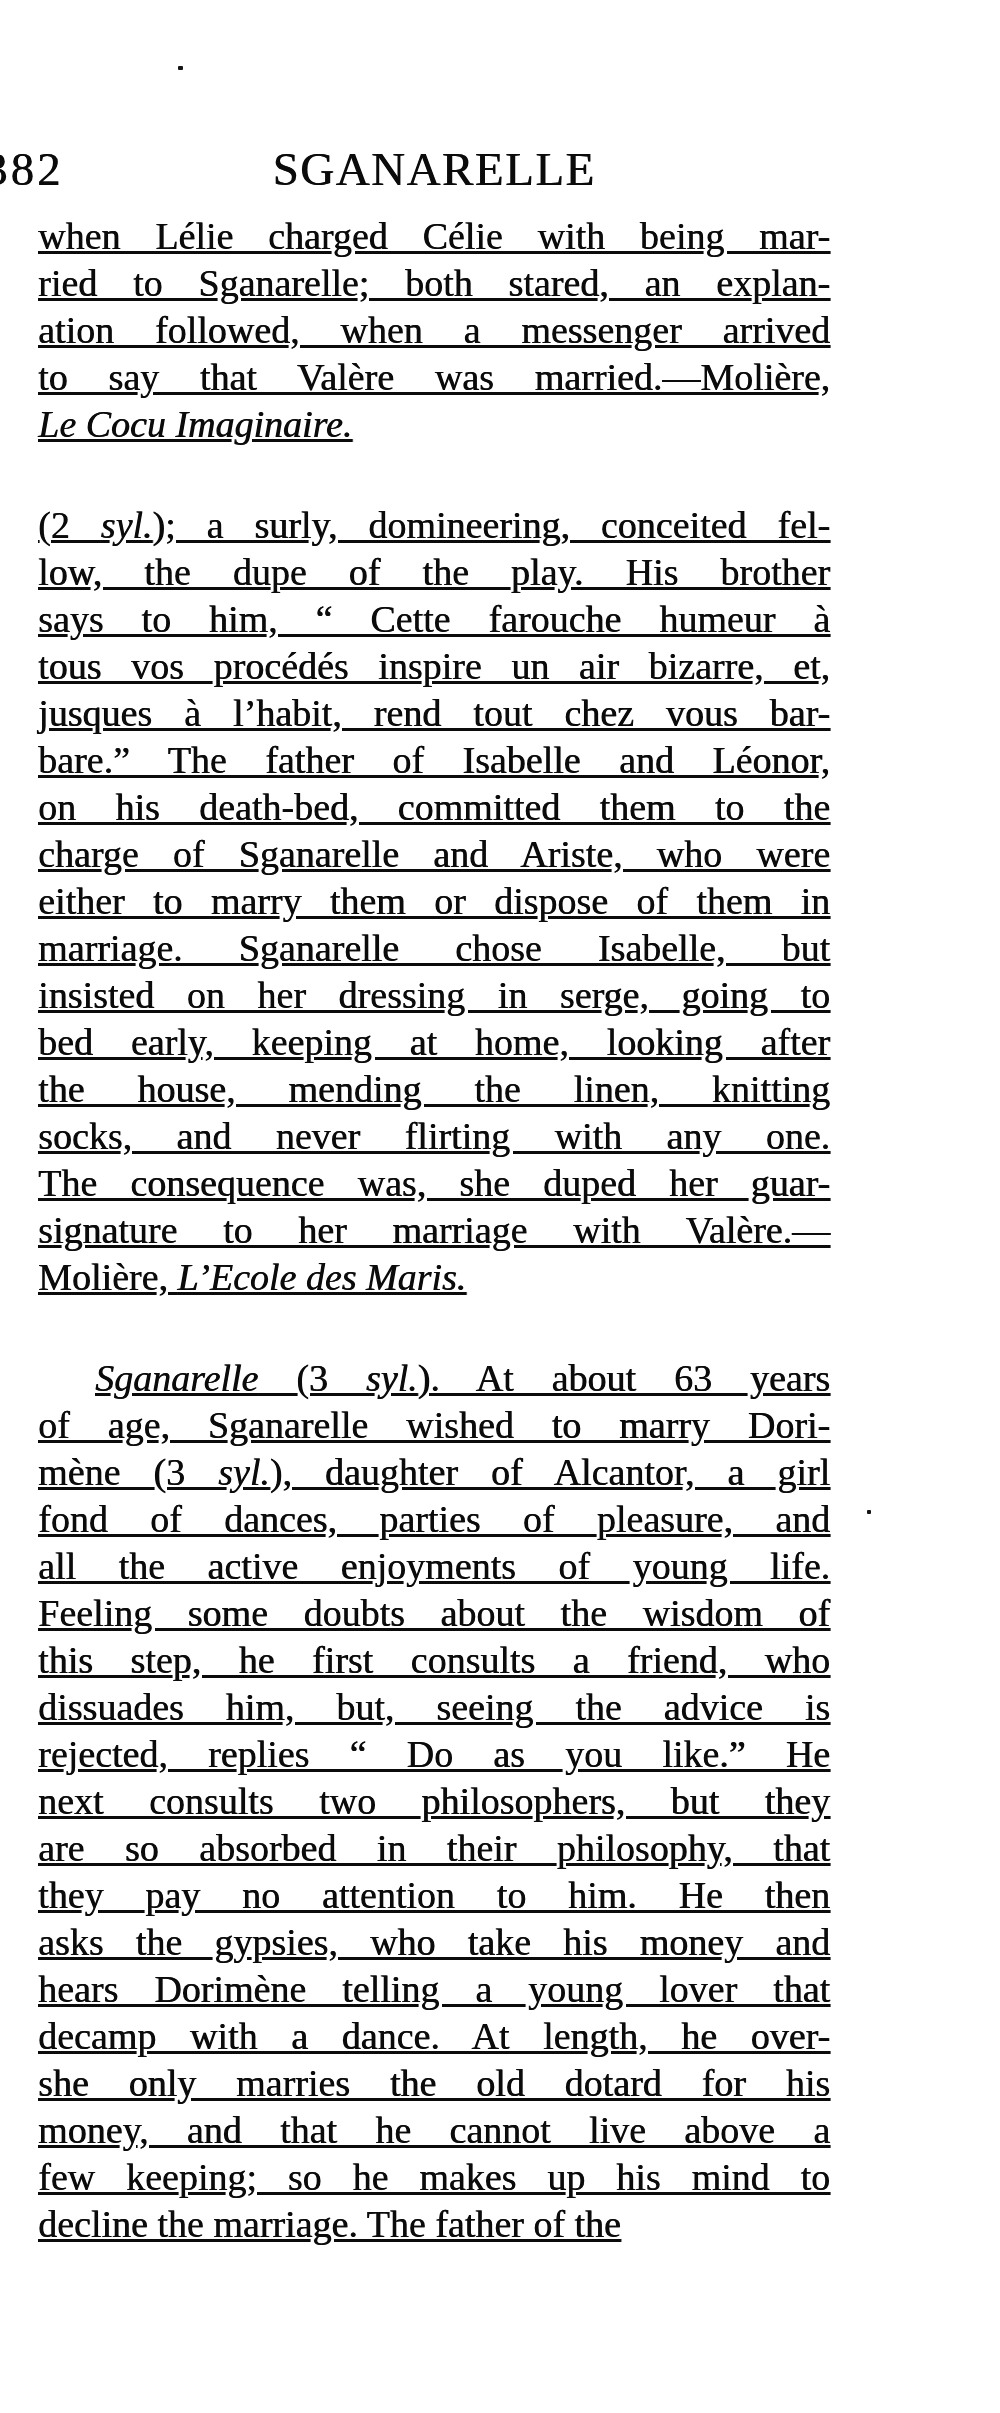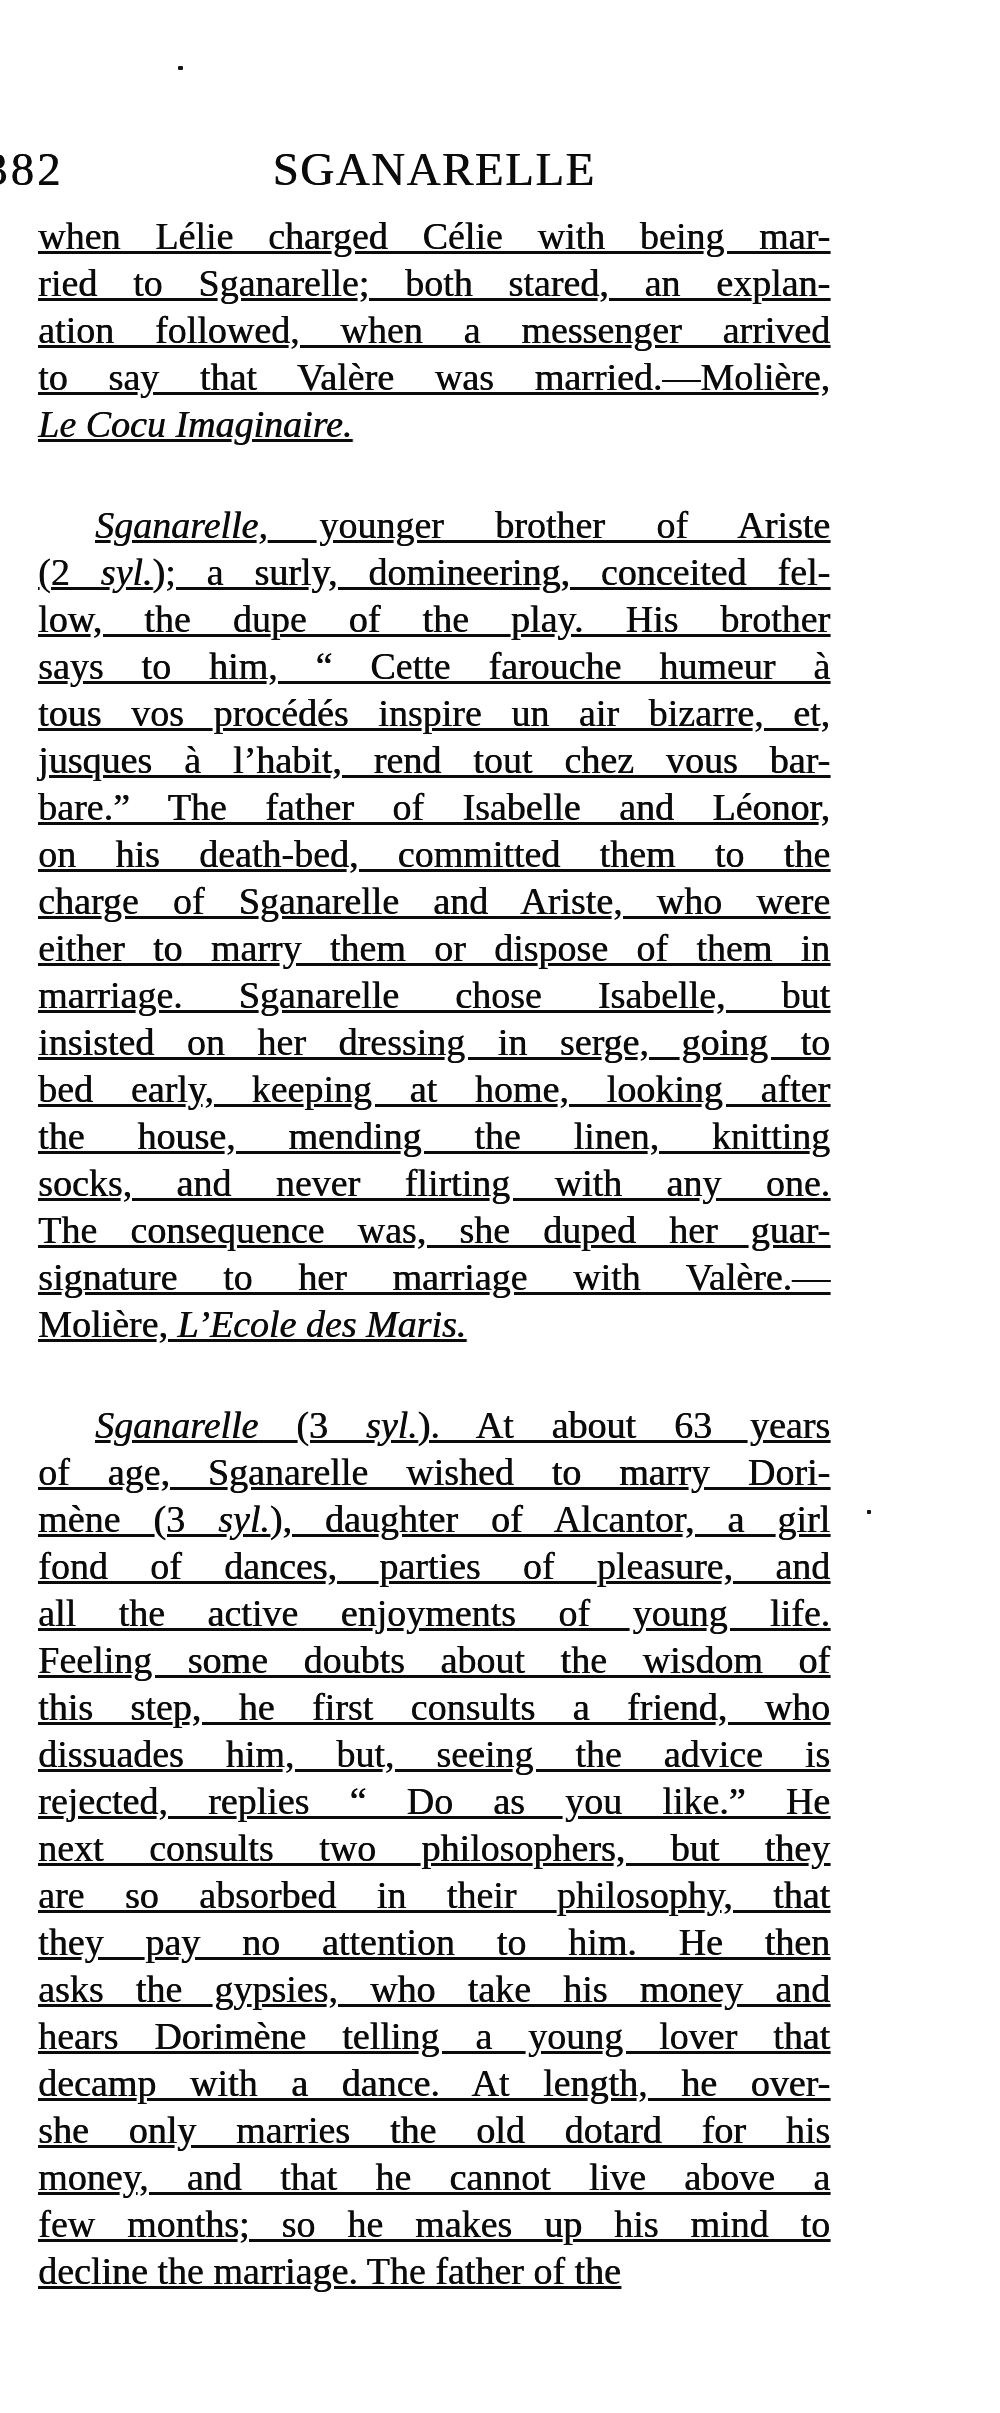--- a/index.html
+++ b/index.html
@@ -84,21 +84,20 @@
 
   <div class="text-block" id="text-block">
       <div class="paragraph">
         <div class="line"><span>when Lélie charged Célie with being mar-</span></div>
         <div class="line"><span>ried to Sganarelle; both stared, an explan-</span></div>
         <div class="line"><span>ation followed, when a messenger arrived</span></div>
         <div class="line"><span>to say that Valère was married.—Molière,</span></div>
         <div class="line last"><span class="it">Le Cocu Imaginaire.</span></div>
       </div>
       <div class="paragraph">
-        <div class="line indent"><span class="it">Sganarelle,</span><span> younger brother of Ariste</span></div>
         <div class="line"><span>(2 </span><span class="it">syl.</span><span>); a surly, domineering, conceited fel-</span></div>
         <div class="line"><span>low, the dupe of the play. His brother</span></div>
         <div class="line"><span>says to him, “ Cette farouche humeur à</span></div>
         <div class="line"><span>tous vos procédés inspire un air bizarre, et,</span></div>
         <div class="line"><span>jusques à l’habit, rend tout chez vous bar-</span></div>
         <div class="line"><span>bare.” The father of Isabelle and Léonor,</span></div>
         <div class="line"><span>on his death-bed, committed them to the</span></div>
         <div class="line"><span>charge of Sganarelle and Ariste, who were</span></div>
         <div class="line"><span>either to marry them or dispose of them in</span></div>
         <div class="line"><span>marriage. Sganarelle chose Isabelle, but</span></div>
@@ -121,17 +120,17 @@
         <div class="line"><span>dissuades him, but, seeing the advice is</span></div>
         <div class="line"><span>rejected, replies “ Do as you like.” He</span></div>
         <div class="line"><span>next consults two philosophers, but they</span></div>
         <div class="line"><span>are so absorbed in their philosophy, that</span></div>
         <div class="line"><span>they pay no attention to him. He then</span></div>
         <div class="line"><span>asks the gypsies, who take his money and</span></div>
         <div class="line"><span>hears Dorimène telling a young lover that</span></div>
         <div class="line"><span>decamp with a dance. At length, he over-</span></div>
         <div class="line"><span>she only marries the old dotard for his</span></div>
         <div class="line"><span>money, and that he cannot live above a</span></div>
-        <div class="line"><span>few months; so he makes up his mind to</span></div>
+        <div class="line"><span>few keeping; so he makes up his mind to</span></div>
         <div class="line last"><span>decline the marriage. The father of the</span></div>
       </div>
     </div>
 </div>
 
 </body></html>

